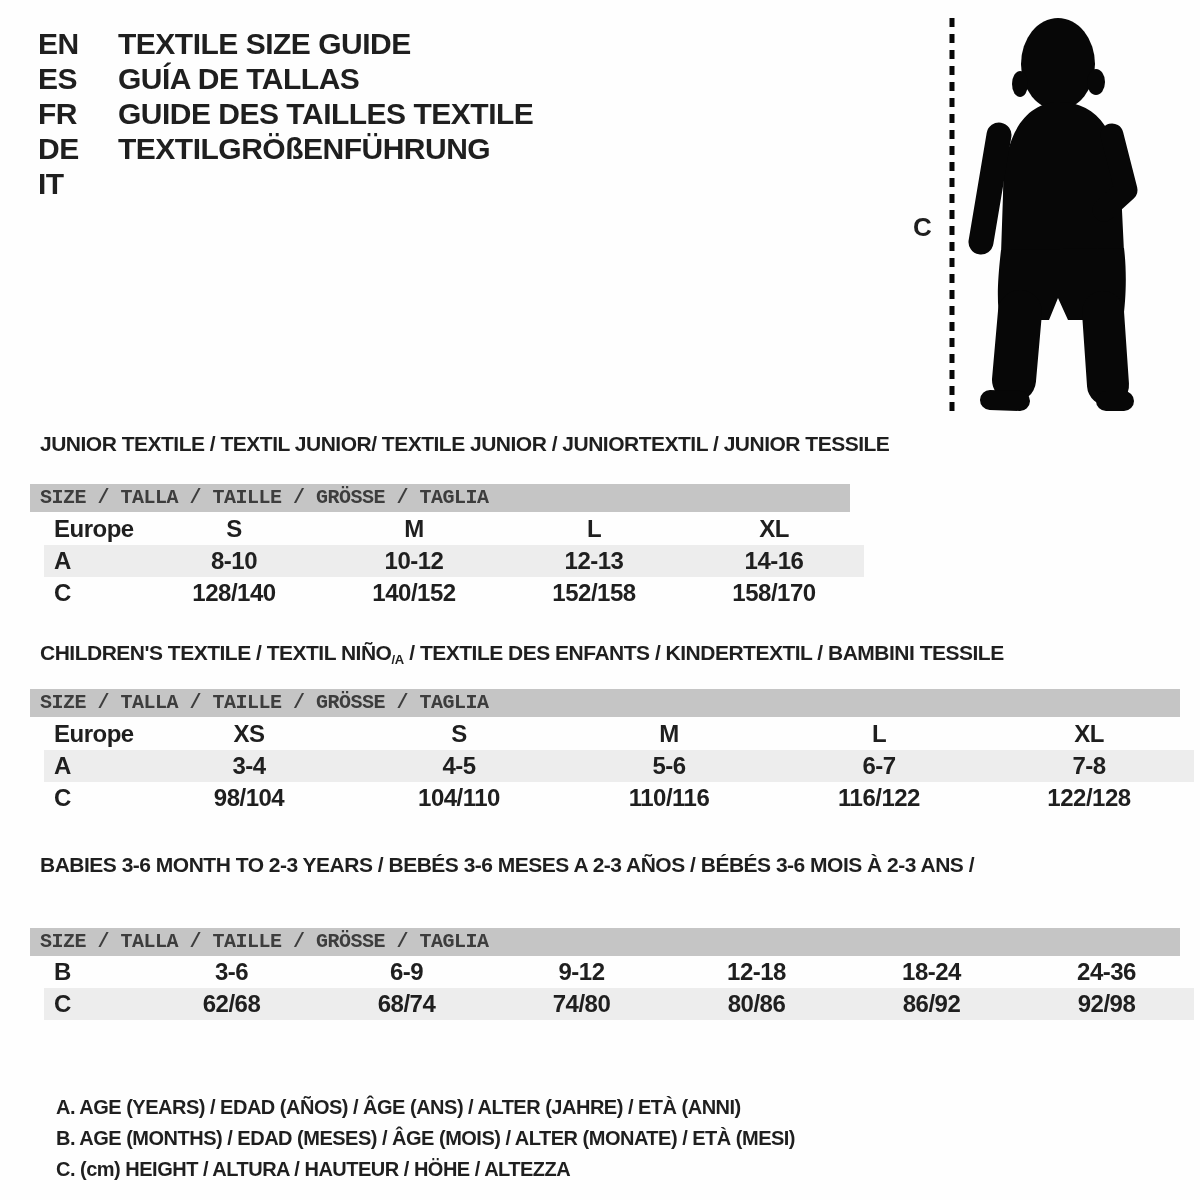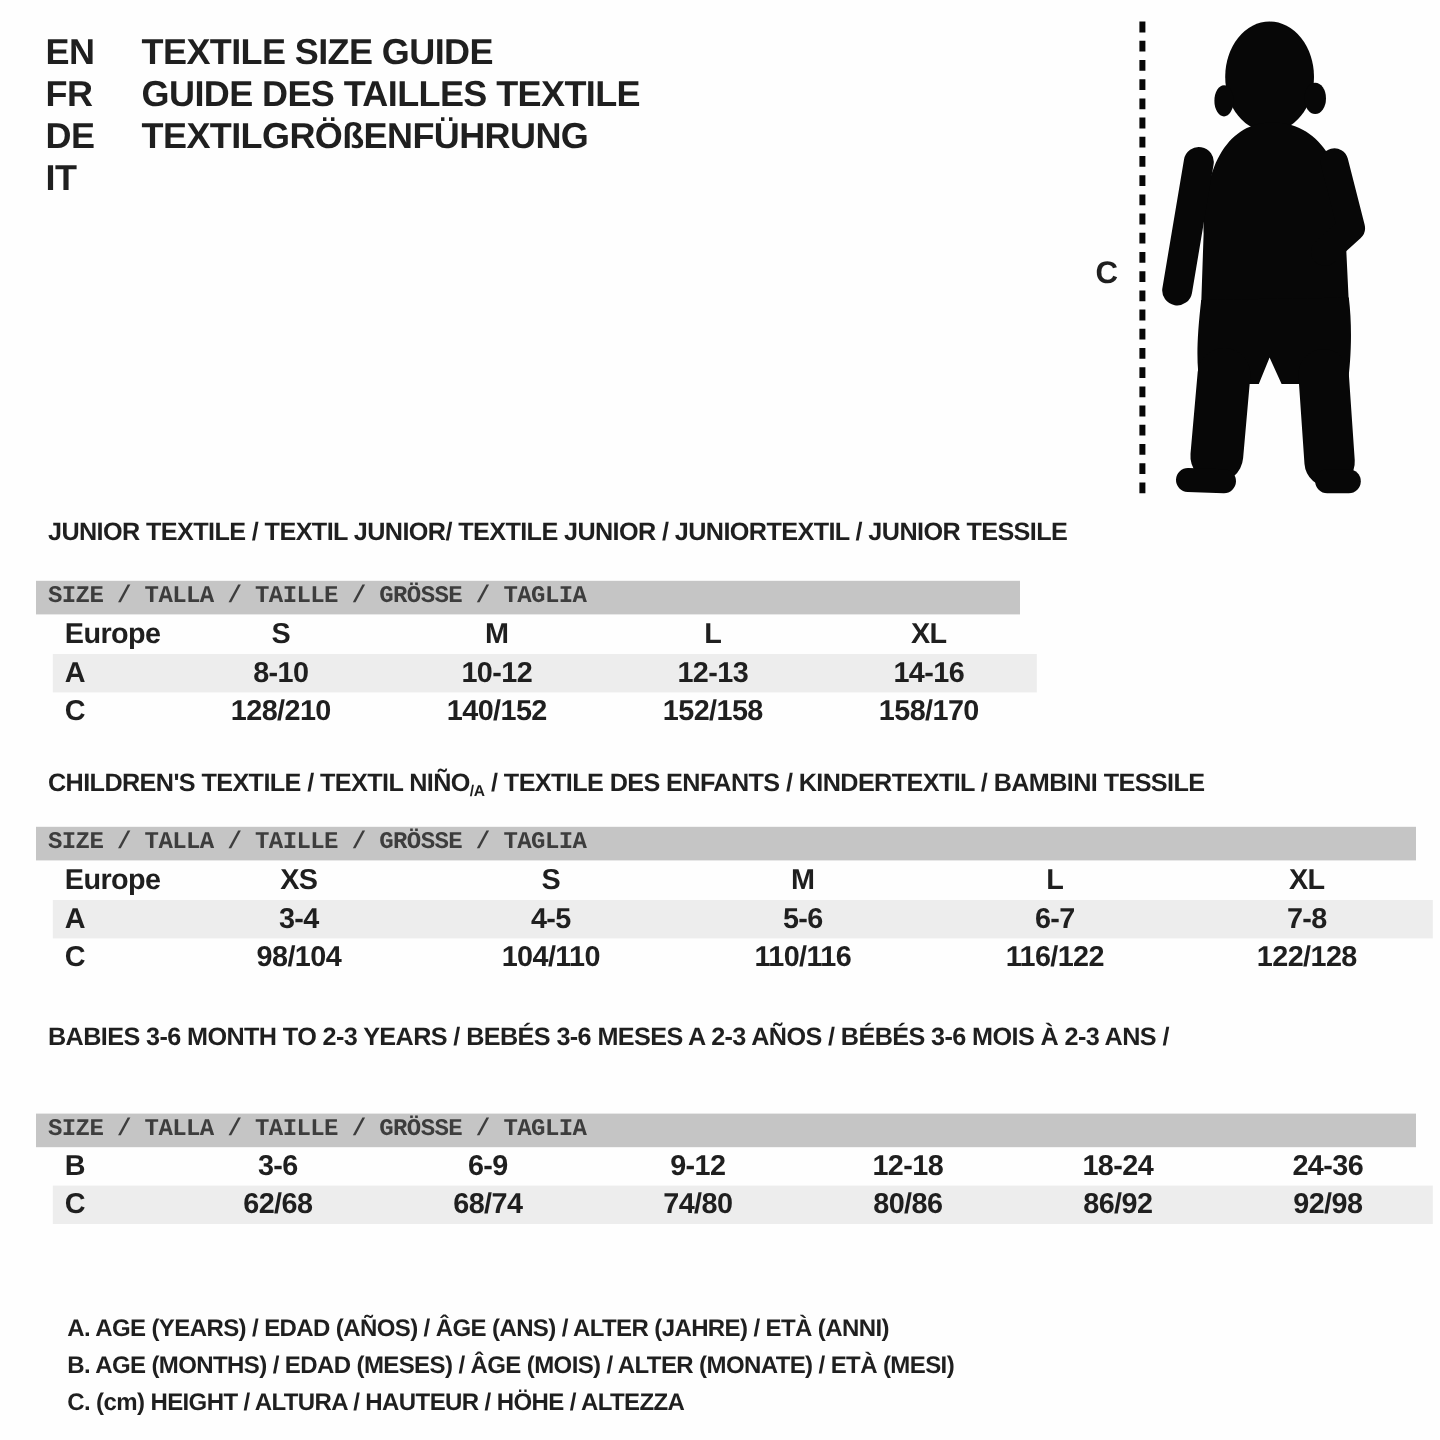--- a/index.html
+++ b/index.html
@@ -45,20 +45,24 @@
 </style>
 </head>
 <body>
 
 <div class="page">
 
   <div class="lang-block">
     <div class="lang-row">
       <div class="lang-code">EN</div>
       <div class="lang-label">TEXTILE SIZE GUIDE</div>
+    </div>
+    <div class="lang-row">
+      <div class="lang-code">ES</div>
+      <div class="lang-label">GUÍA DE TALLAS</div>
     </div>
     <div class="lang-row">
       <div class="lang-code">FR</div>
       <div class="lang-label">GUIDE DES TAILLES TEXTILE</div>
     </div>
     <div class="lang-row">
       <div class="lang-code">DE</div>
       <div class="lang-label">TEXTILGRÖßENFÜHRUNG</div>
     </div>
     <div class="lang-row">
@@ -104,21 +108,21 @@
     </div>
     <div class="trow cols4 alt">
       <div class="tlabel">A</div>
       <div class="tcell">8-10</div>
       <div class="tcell">10-12</div>
       <div class="tcell">12-13</div>
       <div class="tcell">14-16</div>
     </div>
     <div class="trow cols4">
       <div class="tlabel">C</div>
-      <div class="tcell">128/210</div>
+      <div class="tcell">128/140</div>
       <div class="tcell">140/152</div>
       <div class="tcell">152/158</div>
       <div class="tcell">158/170</div>
     </div>
   </div>
 
   <div class="heading" style="top:641px;">
     <span>CHILDREN'S TEXTILE / TEXTIL NIÑO</span><span class="sub">/A</span><span> / TEXTILE DES ENFANTS / KINDERTEXTIL / BAMBINI TESSILE</span>
   </div>
   <div class="size-bar" style="top:689px; width:1150px;">SIZE / TALLA / TAILLE / GRÖSSE / TAGLIA</div>

